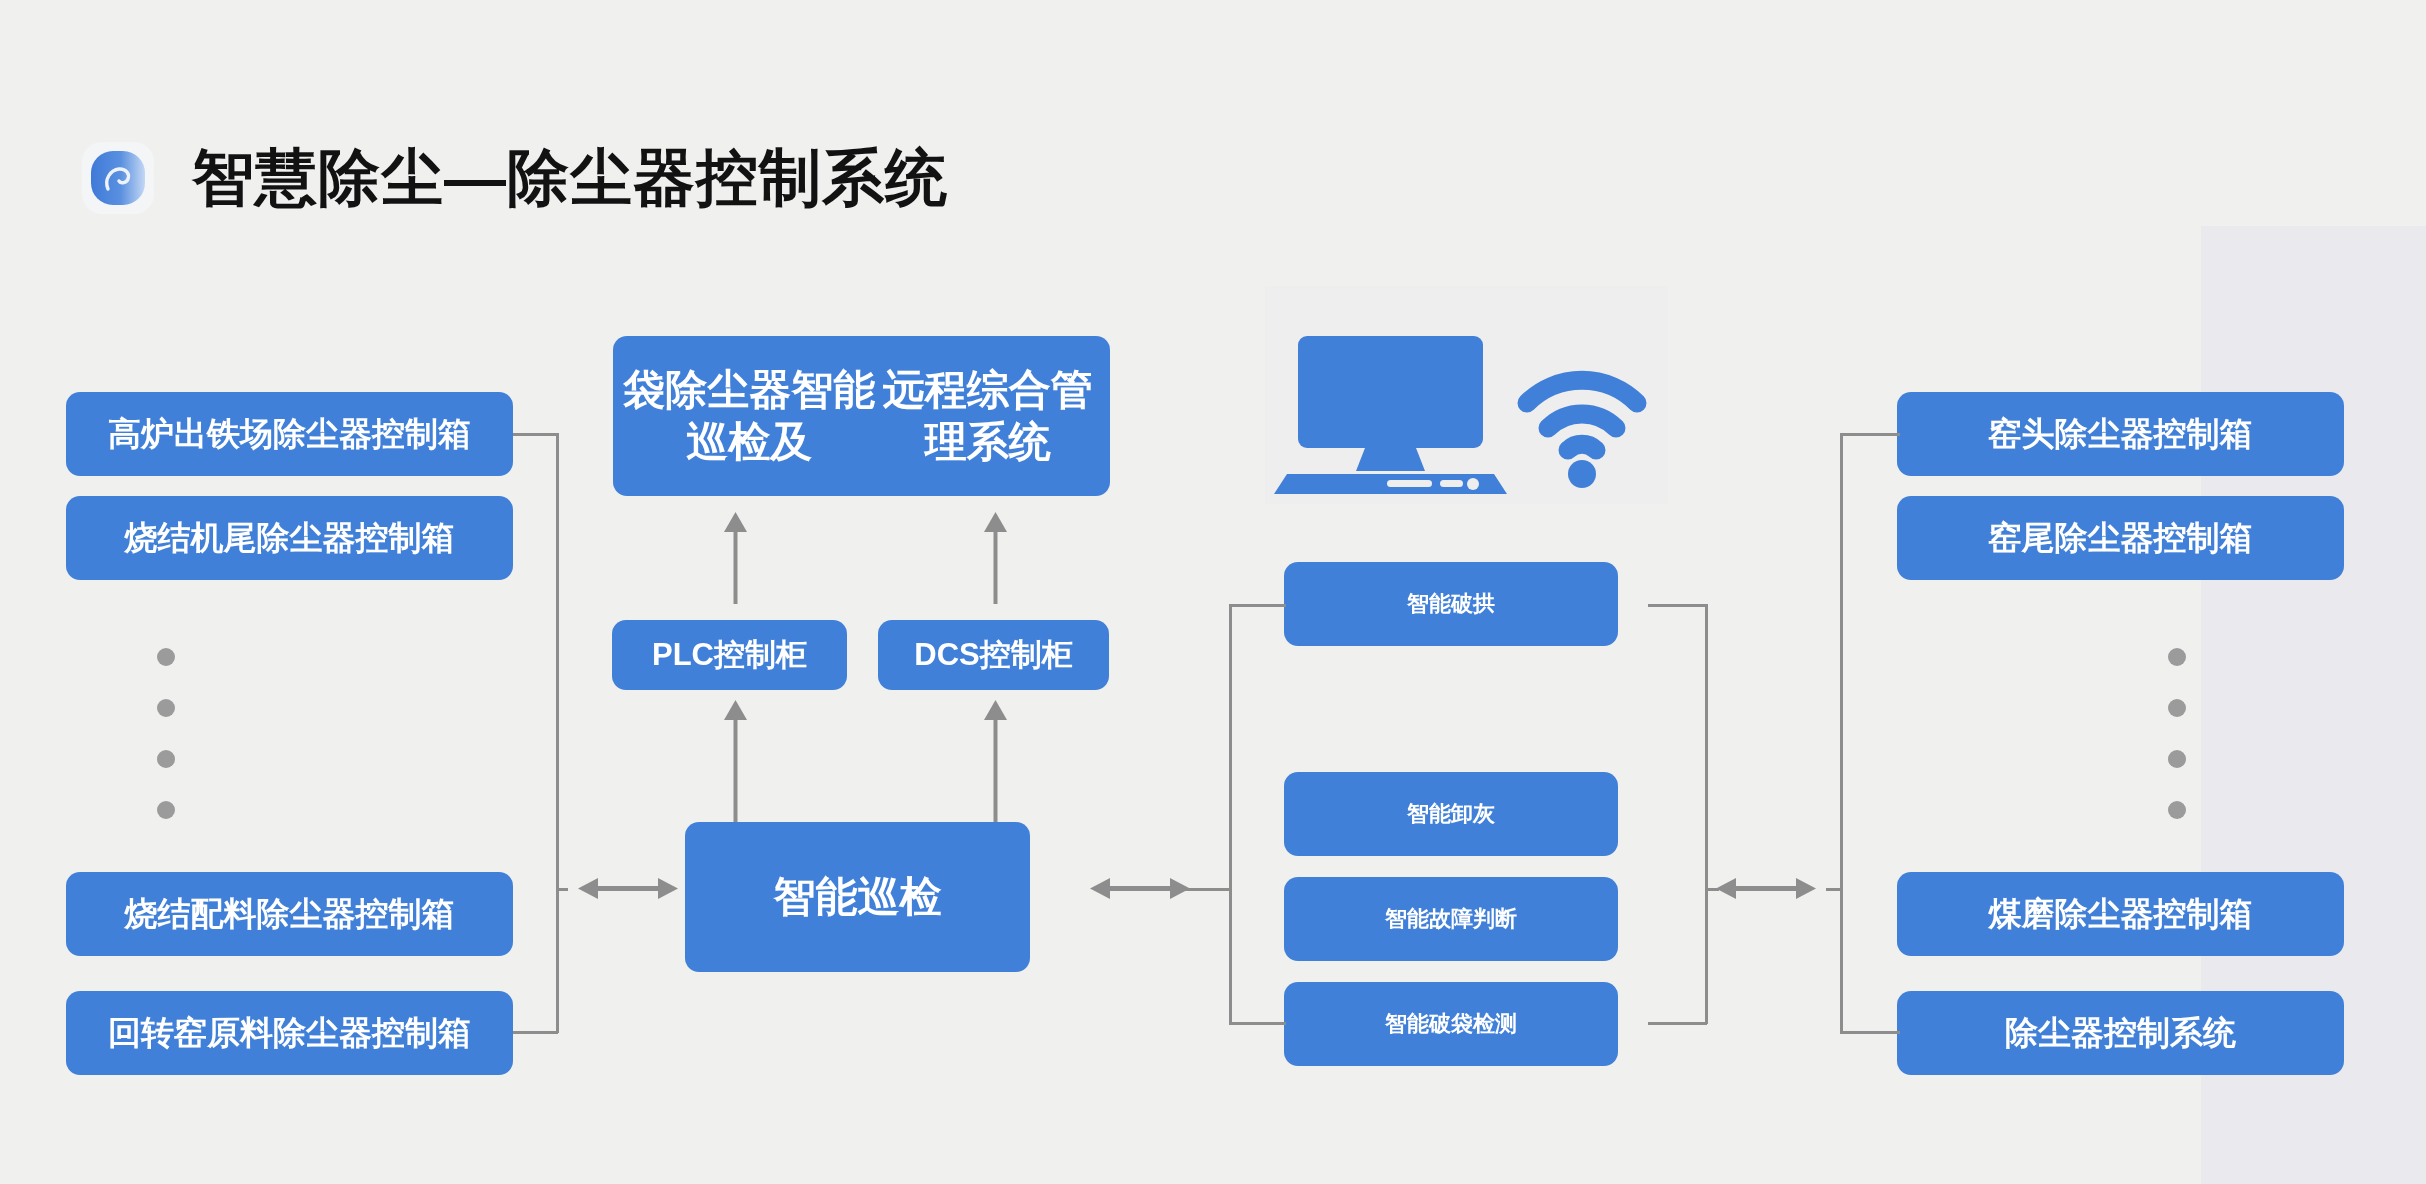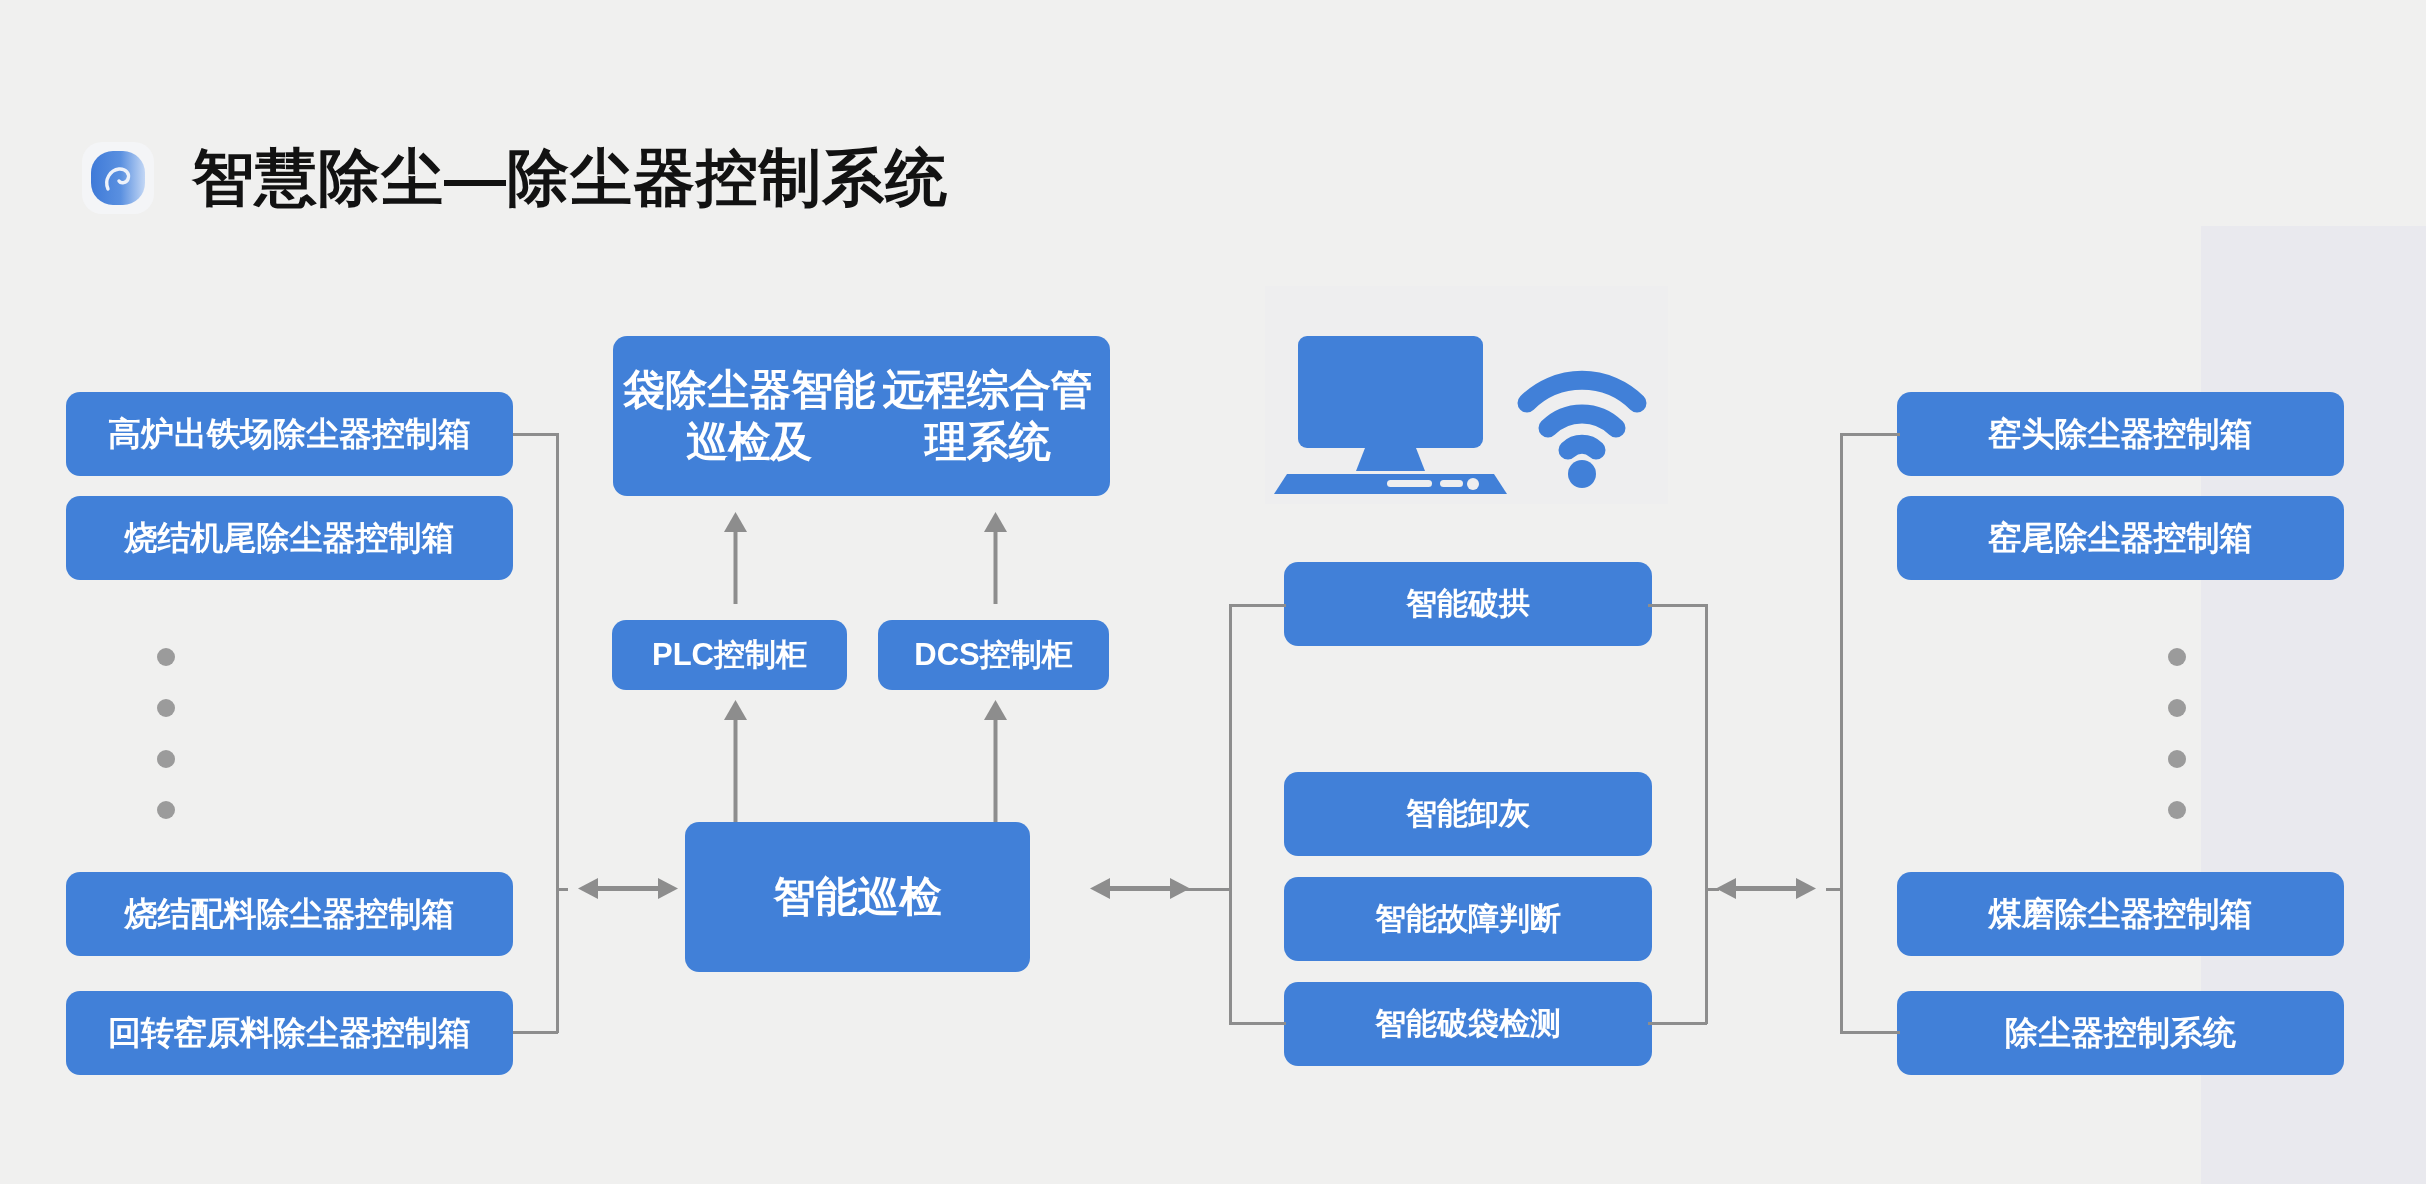--- a/index.html
+++ b/index.html
@@ -51,21 +51,21 @@
     display: flex;
     align-items: center;
     justify-content: center;
     text-align: center;
     font-weight: bold;
     line-height: 1.25;
     padding: 0 10px;
   }
 
   .box-side   { width: 447px; height: 84px; font-size: 33px; }
-  .box-mid    { width: 368px; height: 84px; font-size: 31px; }
+  .box-mid    { width: 334px; height: 84px; font-size: 22px; }
   .box-ctrl   { width: 155px; height: 70px; font-size: 31px; }
   .box-hub    { width: 340px; height: 146px; font-size: 40px; }
   .box-top    { width: 497px; height: 160px; font-size: 42px; }
 
   
   .dots { position: absolute; display: flex; flex-direction: column; gap: 33px; }
   .dot { width: 18px; height: 18px; border-radius: 50%; background: #9b9b9b; }
 
   
   .line { position: absolute; background: #8d8d8d; }

